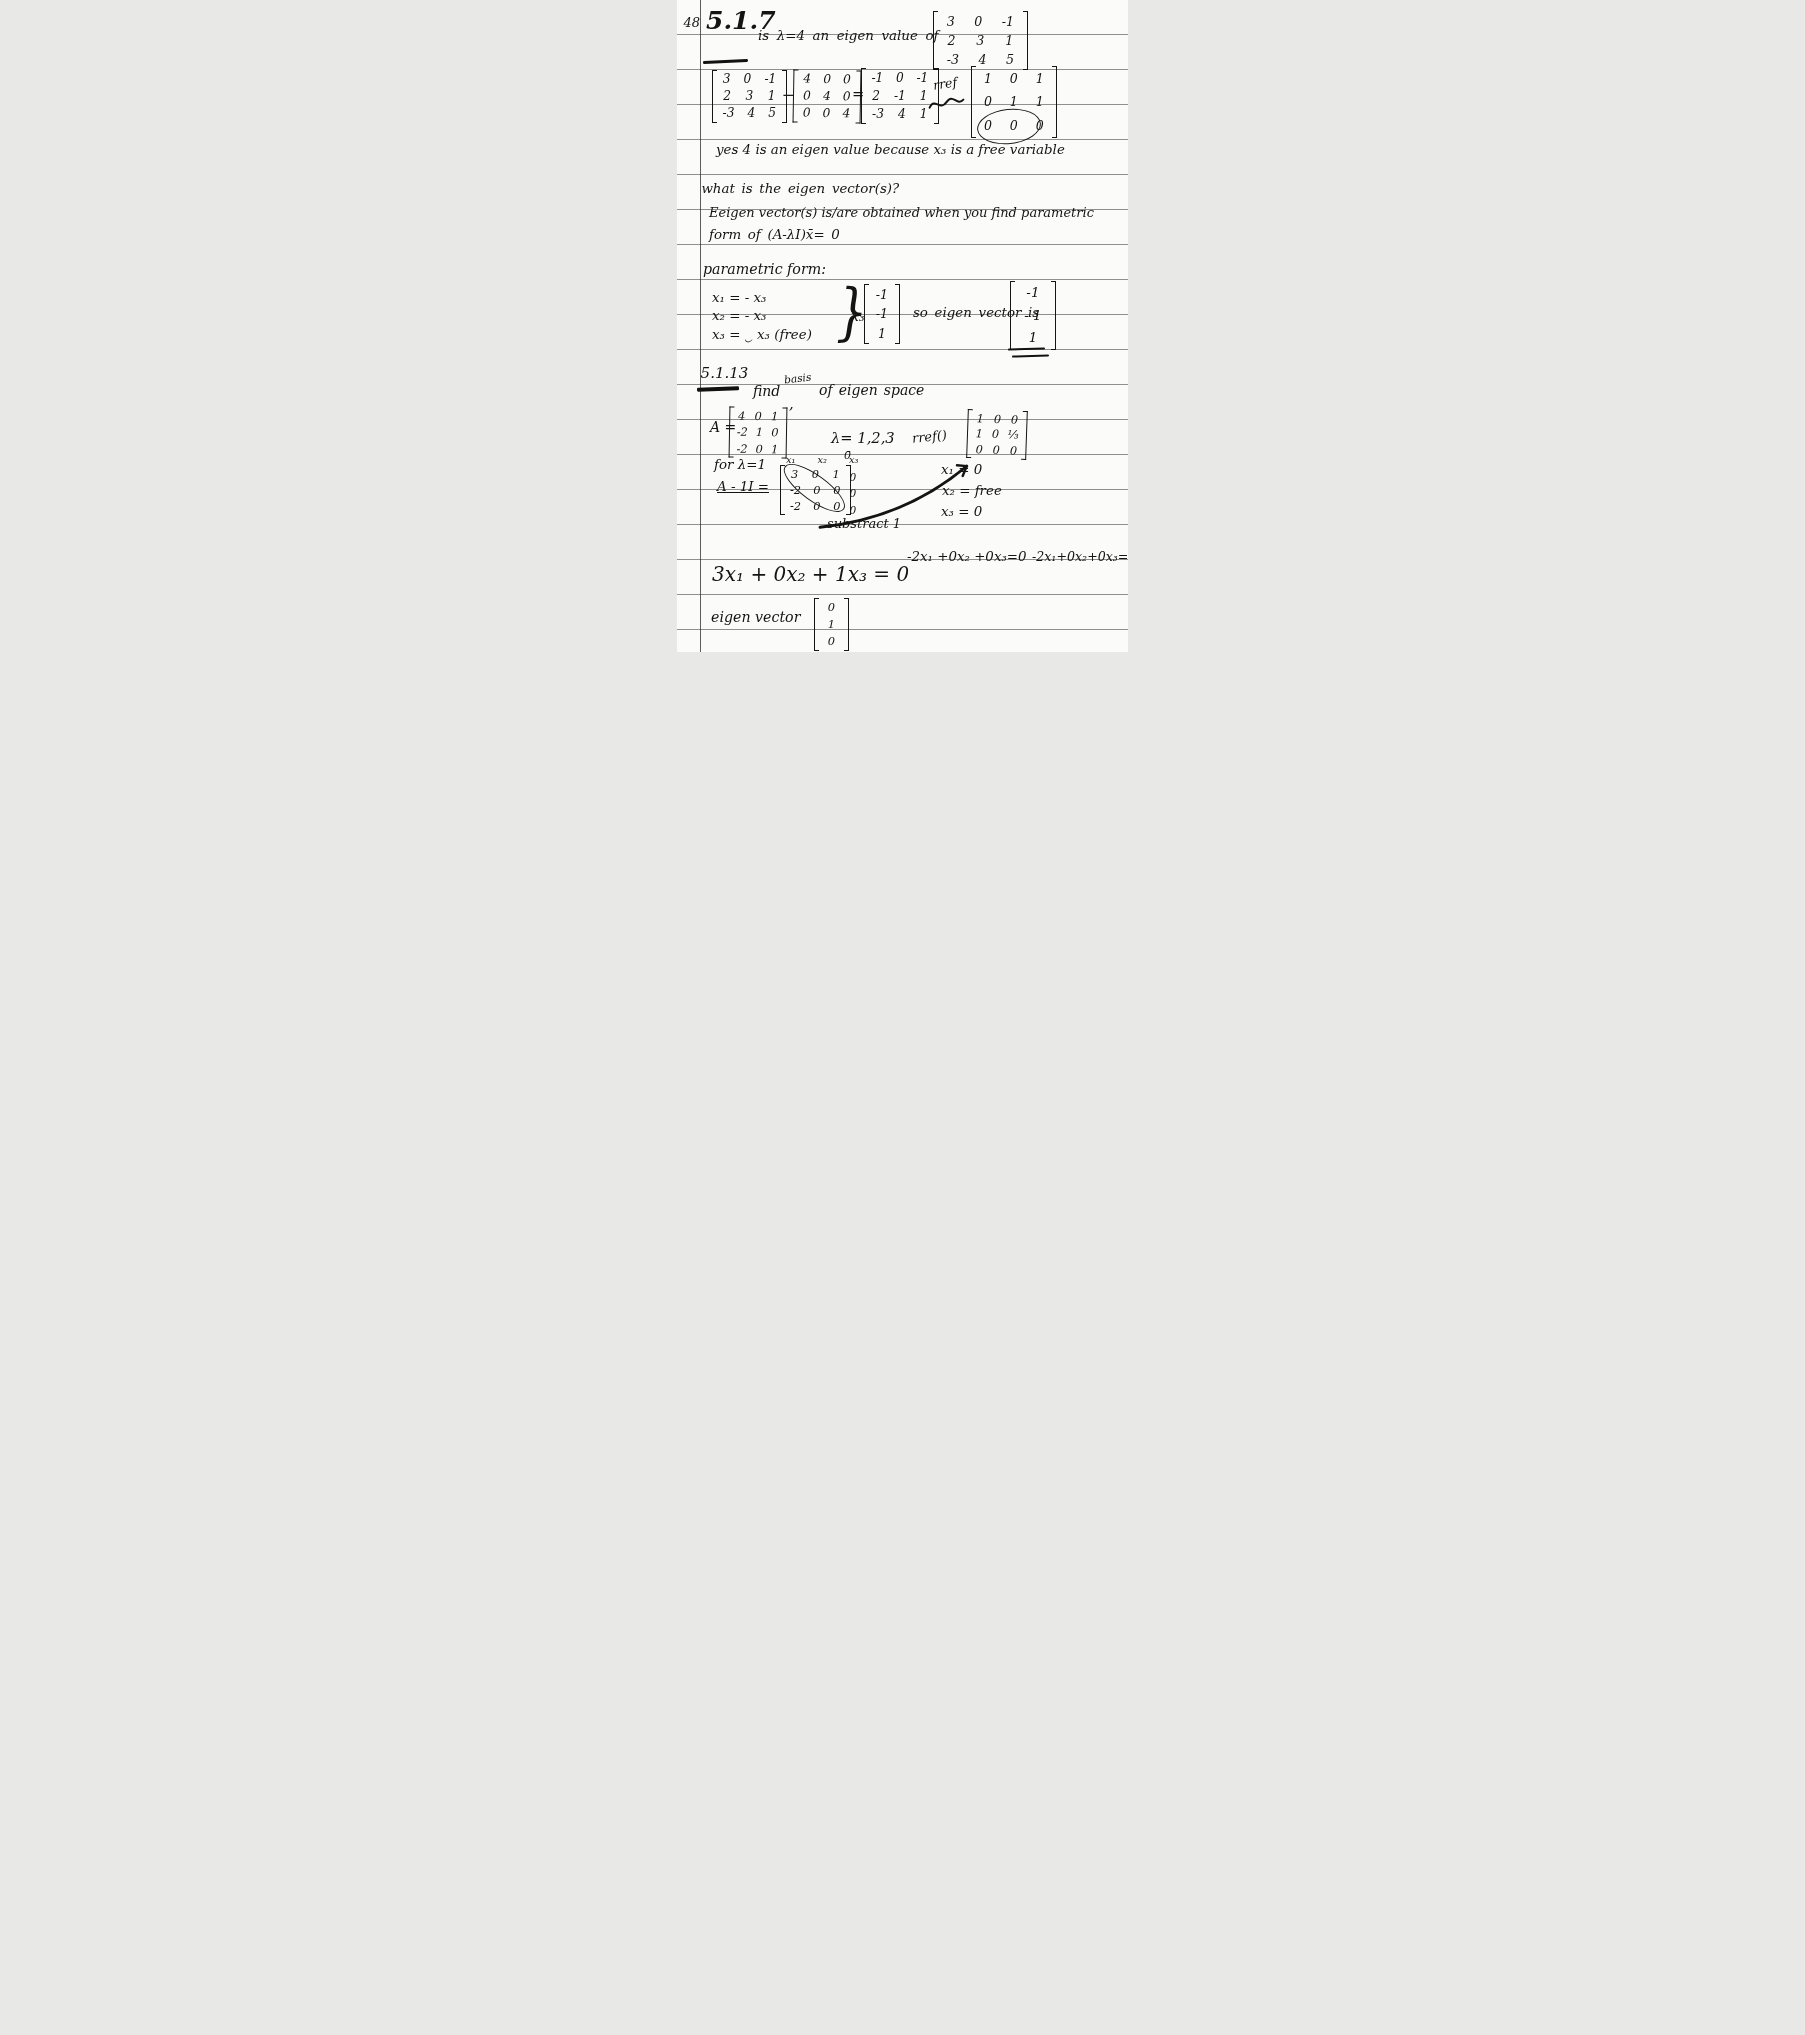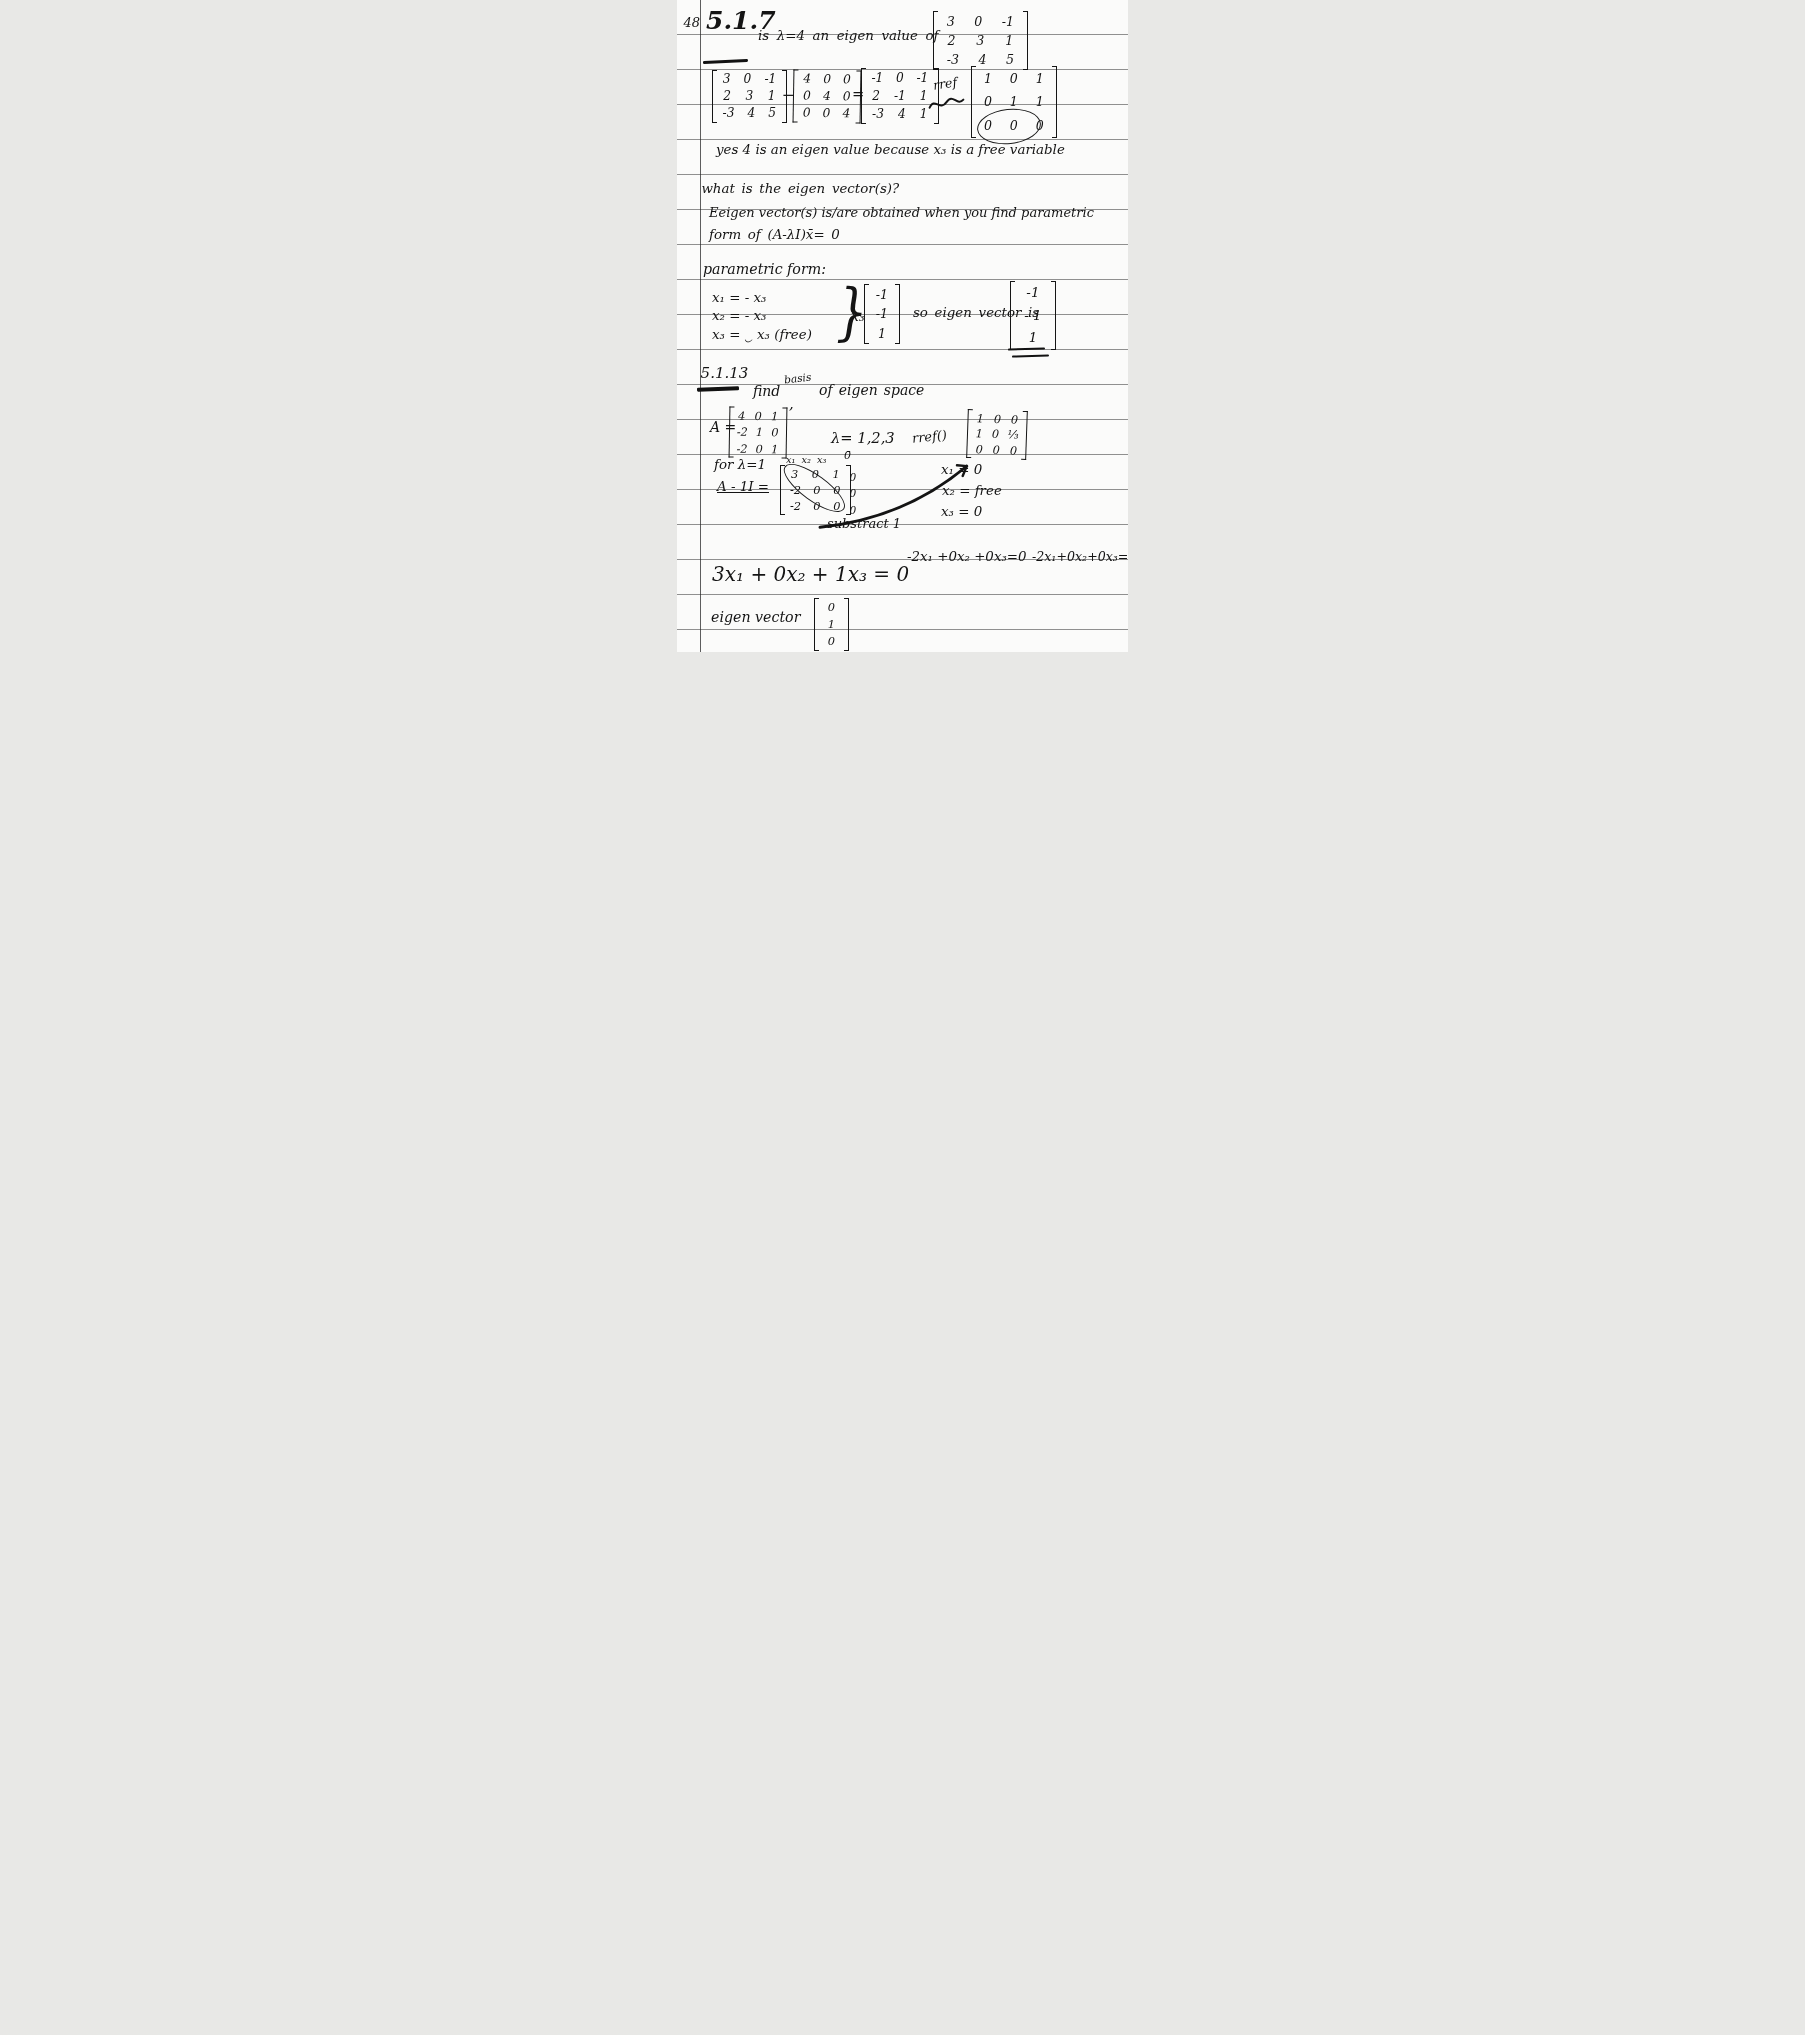--- a/index.html
+++ b/index.html
@@ -223,21 +223,21 @@
       <div class="mrow">
         <span class="mcell">0</span>
         <span class="mcell">0</span>
         <span class="mcell">0</span>
       </div>
     </div>
 
   <div class="hw" style="left:37px;top:458px;font-size:13.4px;">for  λ=1</div>
   <div class="hw" style="left:40px;top:480px;font-size:13.4px;text-decoration:underline;">A - 1I =</div>
 
-  <div class="hw" style="left:109px;top:455px;font-size:9.8px;display:flex;gap:6px;">
+  <div class="hw" style="left:109px;top:455px;font-size:9.8px;display:flex;gap:22px;">
     <span>x₁</span>
     <span>x₂</span>
     <span>x₃</span>
   </div>
   <div class="hw" style="left:167px;top:450px;font-size:11px;">0̄</div>
   <div class="matrix" style="left:103px;top:465px;width:61px;height:48px;font-size:11.4px;">
       <div class="mrow">
         <span class="mcell">3</span>
         <span class="mcell">0</span>
         <span class="mcell">1</span>

